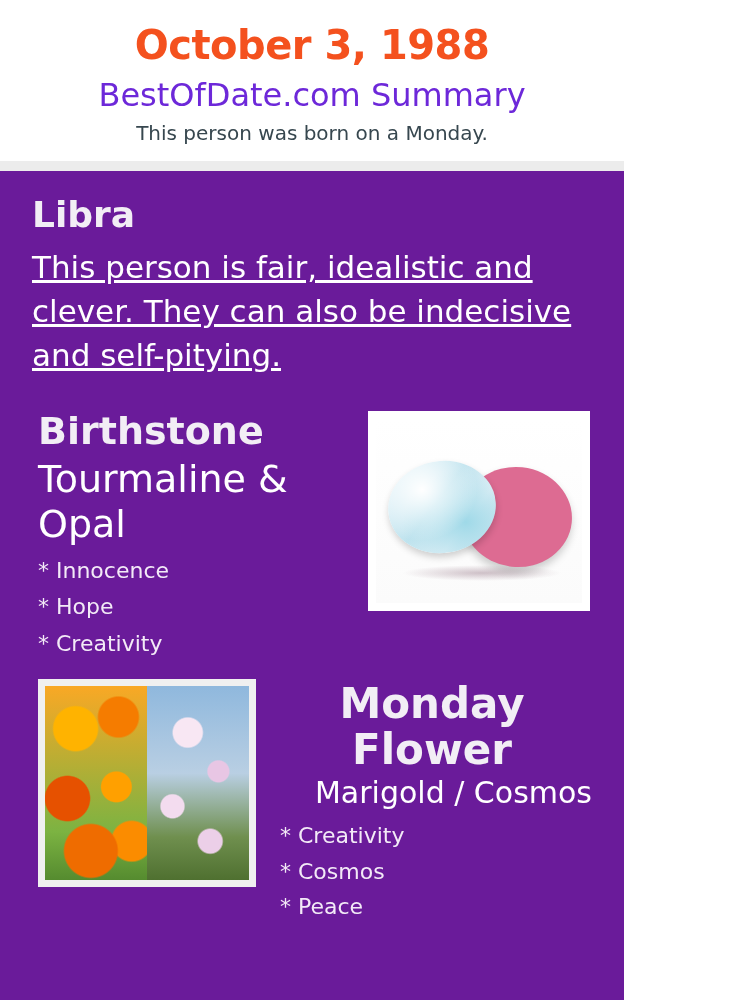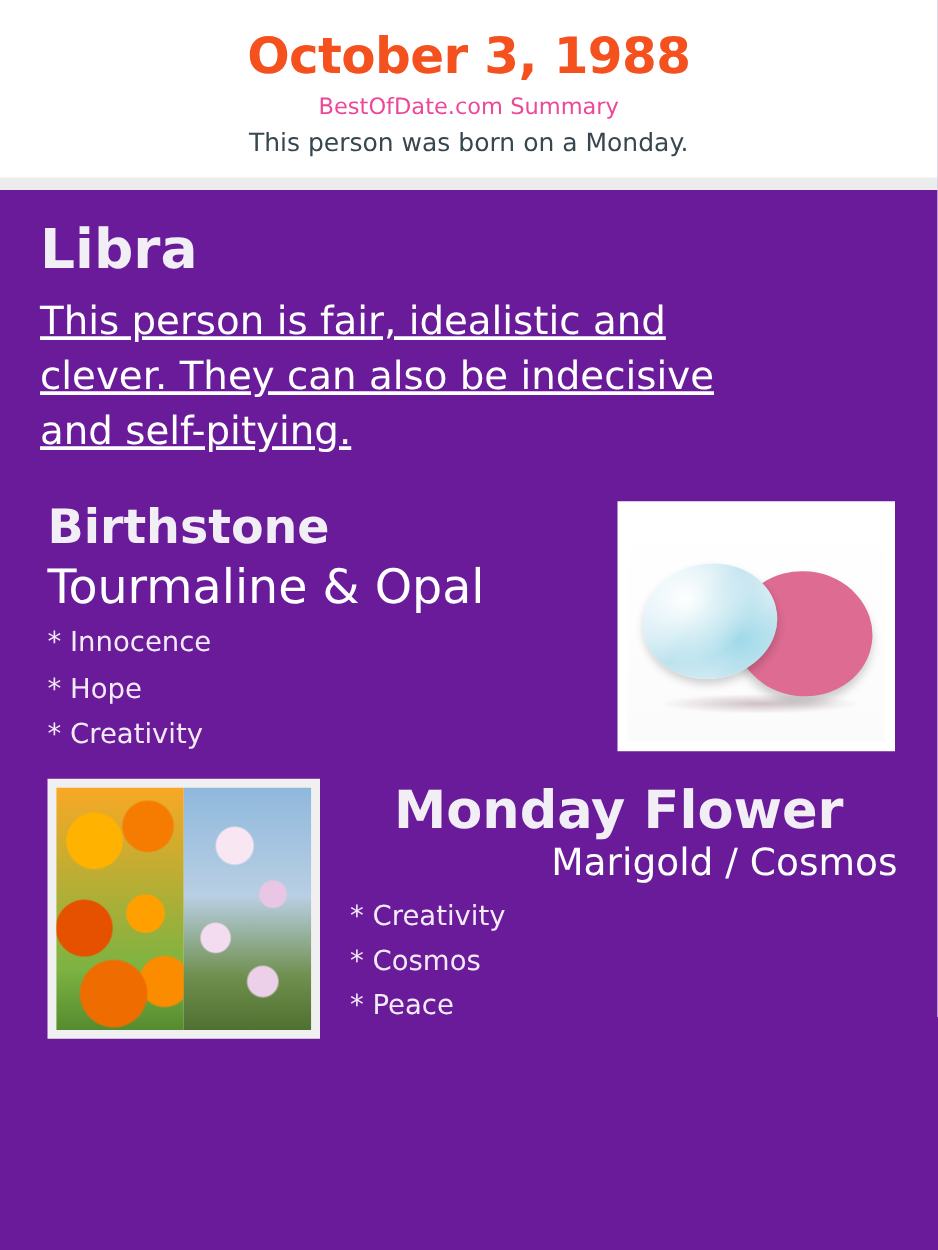--- a/index.html
+++ b/index.html
@@ -5,43 +5,43 @@
   * { box-sizing: border-box; margin: 0; padding: 0; }
   html, body {
     width: 750px;
     height: 1000px;
     font-family: "DejaVu Sans", sans-serif;
     background: #ffffff;
     overflow: hidden;
   }
 
   .page {
-    width: 750px;
+    width: 624px;
     height: 1000px;
     position: relative;
     display: flex;
     flex-direction: column;
   }
 
   
   .header {
     background: #ffffff;
     padding: 22px 20px 14px 20px;
     text-align: center;
   }
   .header-date {
     color: #f4511e;
     font-size: 40px;
     font-weight: bold;
     line-height: 1.15;
     letter-spacing: -0.5px;
   }
   .header-site {
-    color: #ec4899;
-    font-size: 18px;
+    color: #6d28d9;
+    font-size: 32px;
     line-height: 1.35;
     margin-top: 6px;
   }
   .header-sub {
     color: #37474f;
     font-size: 20px;
     line-height: 1.35;
     margin-top: 3px;
   }
 
@@ -54,21 +54,21 @@
   
   .body {
     flex: 1;
     background: #6a1b9a;
     color: #ffffff;
     padding: 24px 32px 0 32px;
     position: relative;
   }
 
   .zodiac-title {
-    font-size: 44px;
+    font-size: 36px;
     font-weight: bold;
     line-height: 1.1;
     color: #f2eef5;
     margin-bottom: 10px;
   }
   .zodiac-desc {
     font-size: 31px;
     line-height: 1.42;
     color: #ffffff;
     max-width: 600px;

